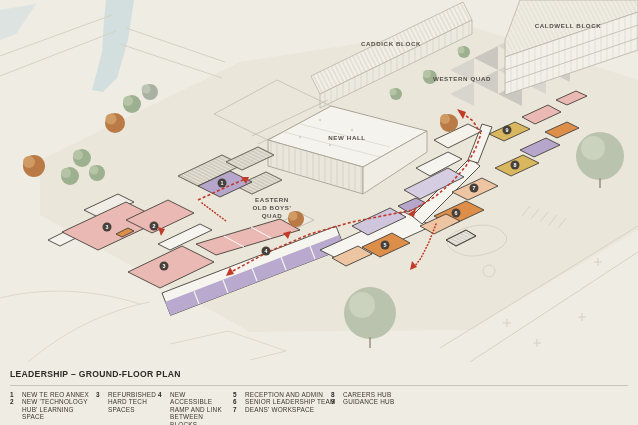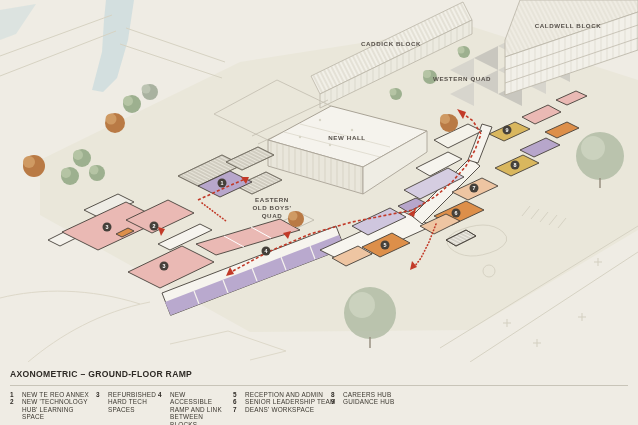--- a/index.html
+++ b/index.html
@@ -337,21 +337,21 @@
     <text class="map-label" x="347" y="140">NEW HALL</text>
     <g>
       <text class="map-label" x="272" y="202">EASTERN</text>
       <text class="map-label" x="272" y="210">OLD BOYS'</text>
       <text class="map-label" x="272" y="218">QUAD</text>
     </g>
   </g>
 </svg>
 
 <div class="legend">
-  <div class="legend-title">AXONOMETRIC – GROUND-FLOOR RAMP</div>
+  <div class="legend-title">LEADERSHIP – GROUND-FLOOR PLAN</div>
   <div class="legend-rule"></div>
 
   <div class="legend-col lc1">
     <div class="legend-item">
       <span class="legend-num">1</span>
       <span class="legend-label w1">NEW TE REO ANNEX</span>
     </div>
     <div class="legend-item">
       <span class="legend-num">2</span>
       <span class="legend-label w1">NEW 'TECHNOLOGY HUB' LEARNING SPACE</span>

